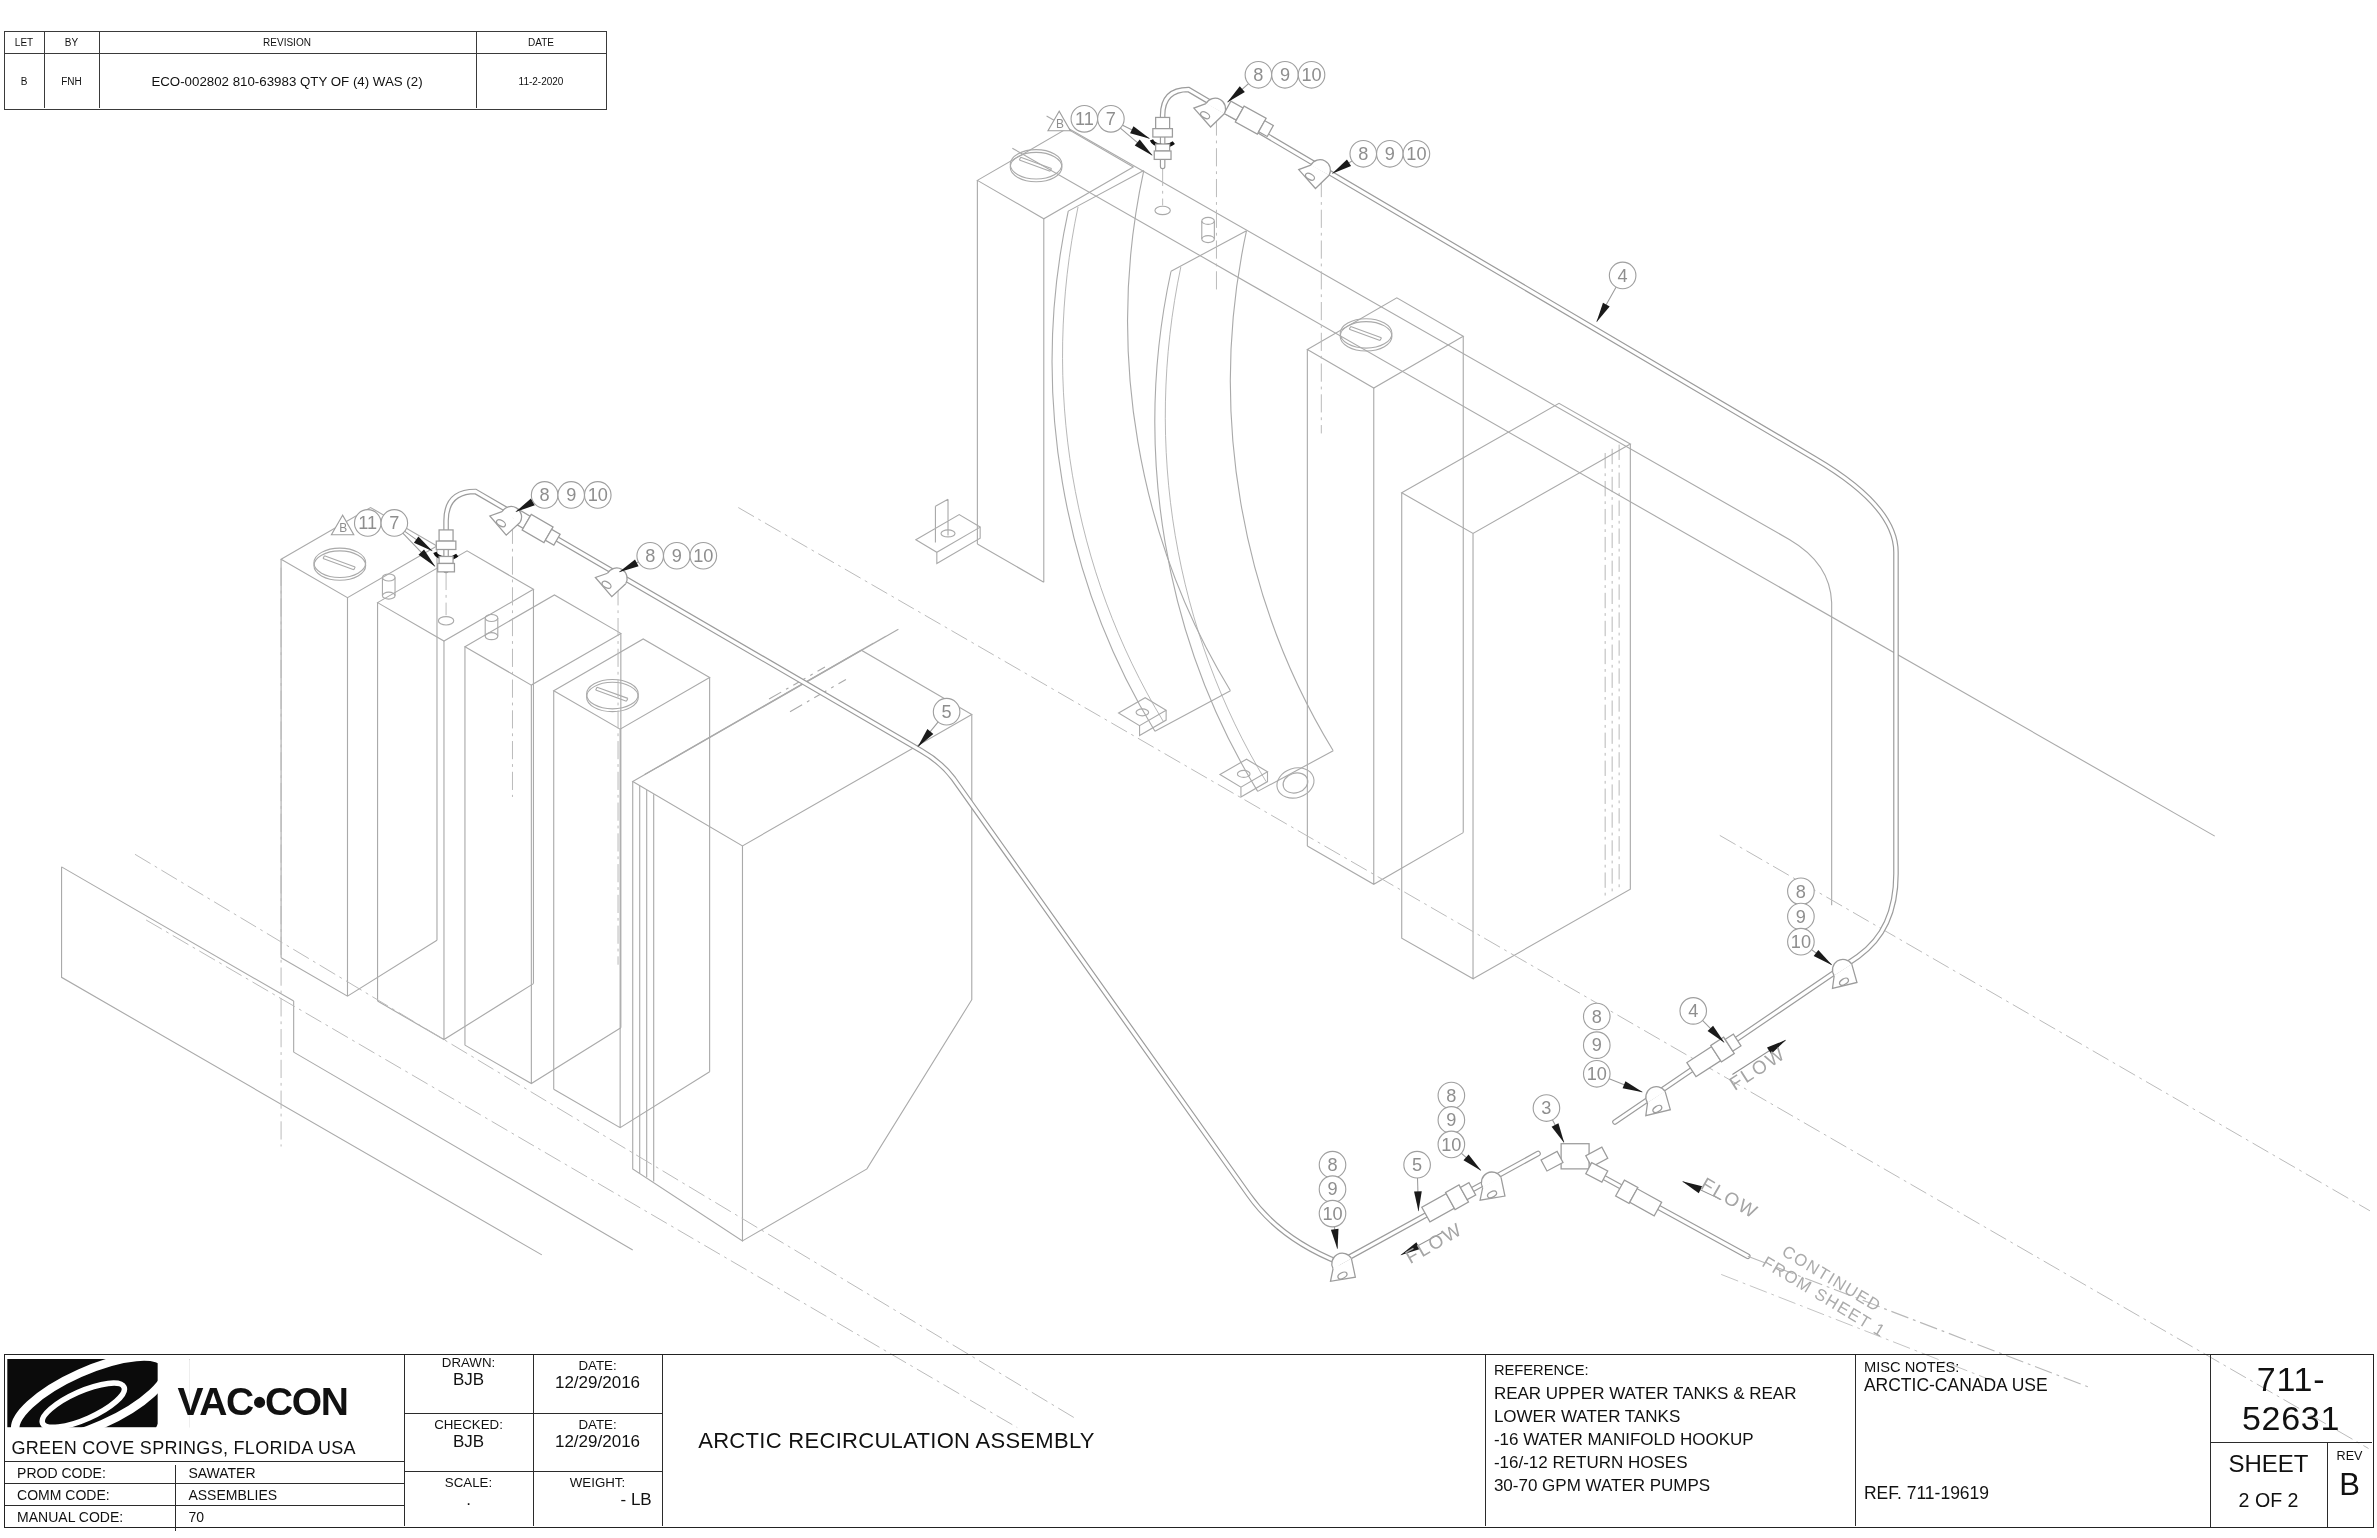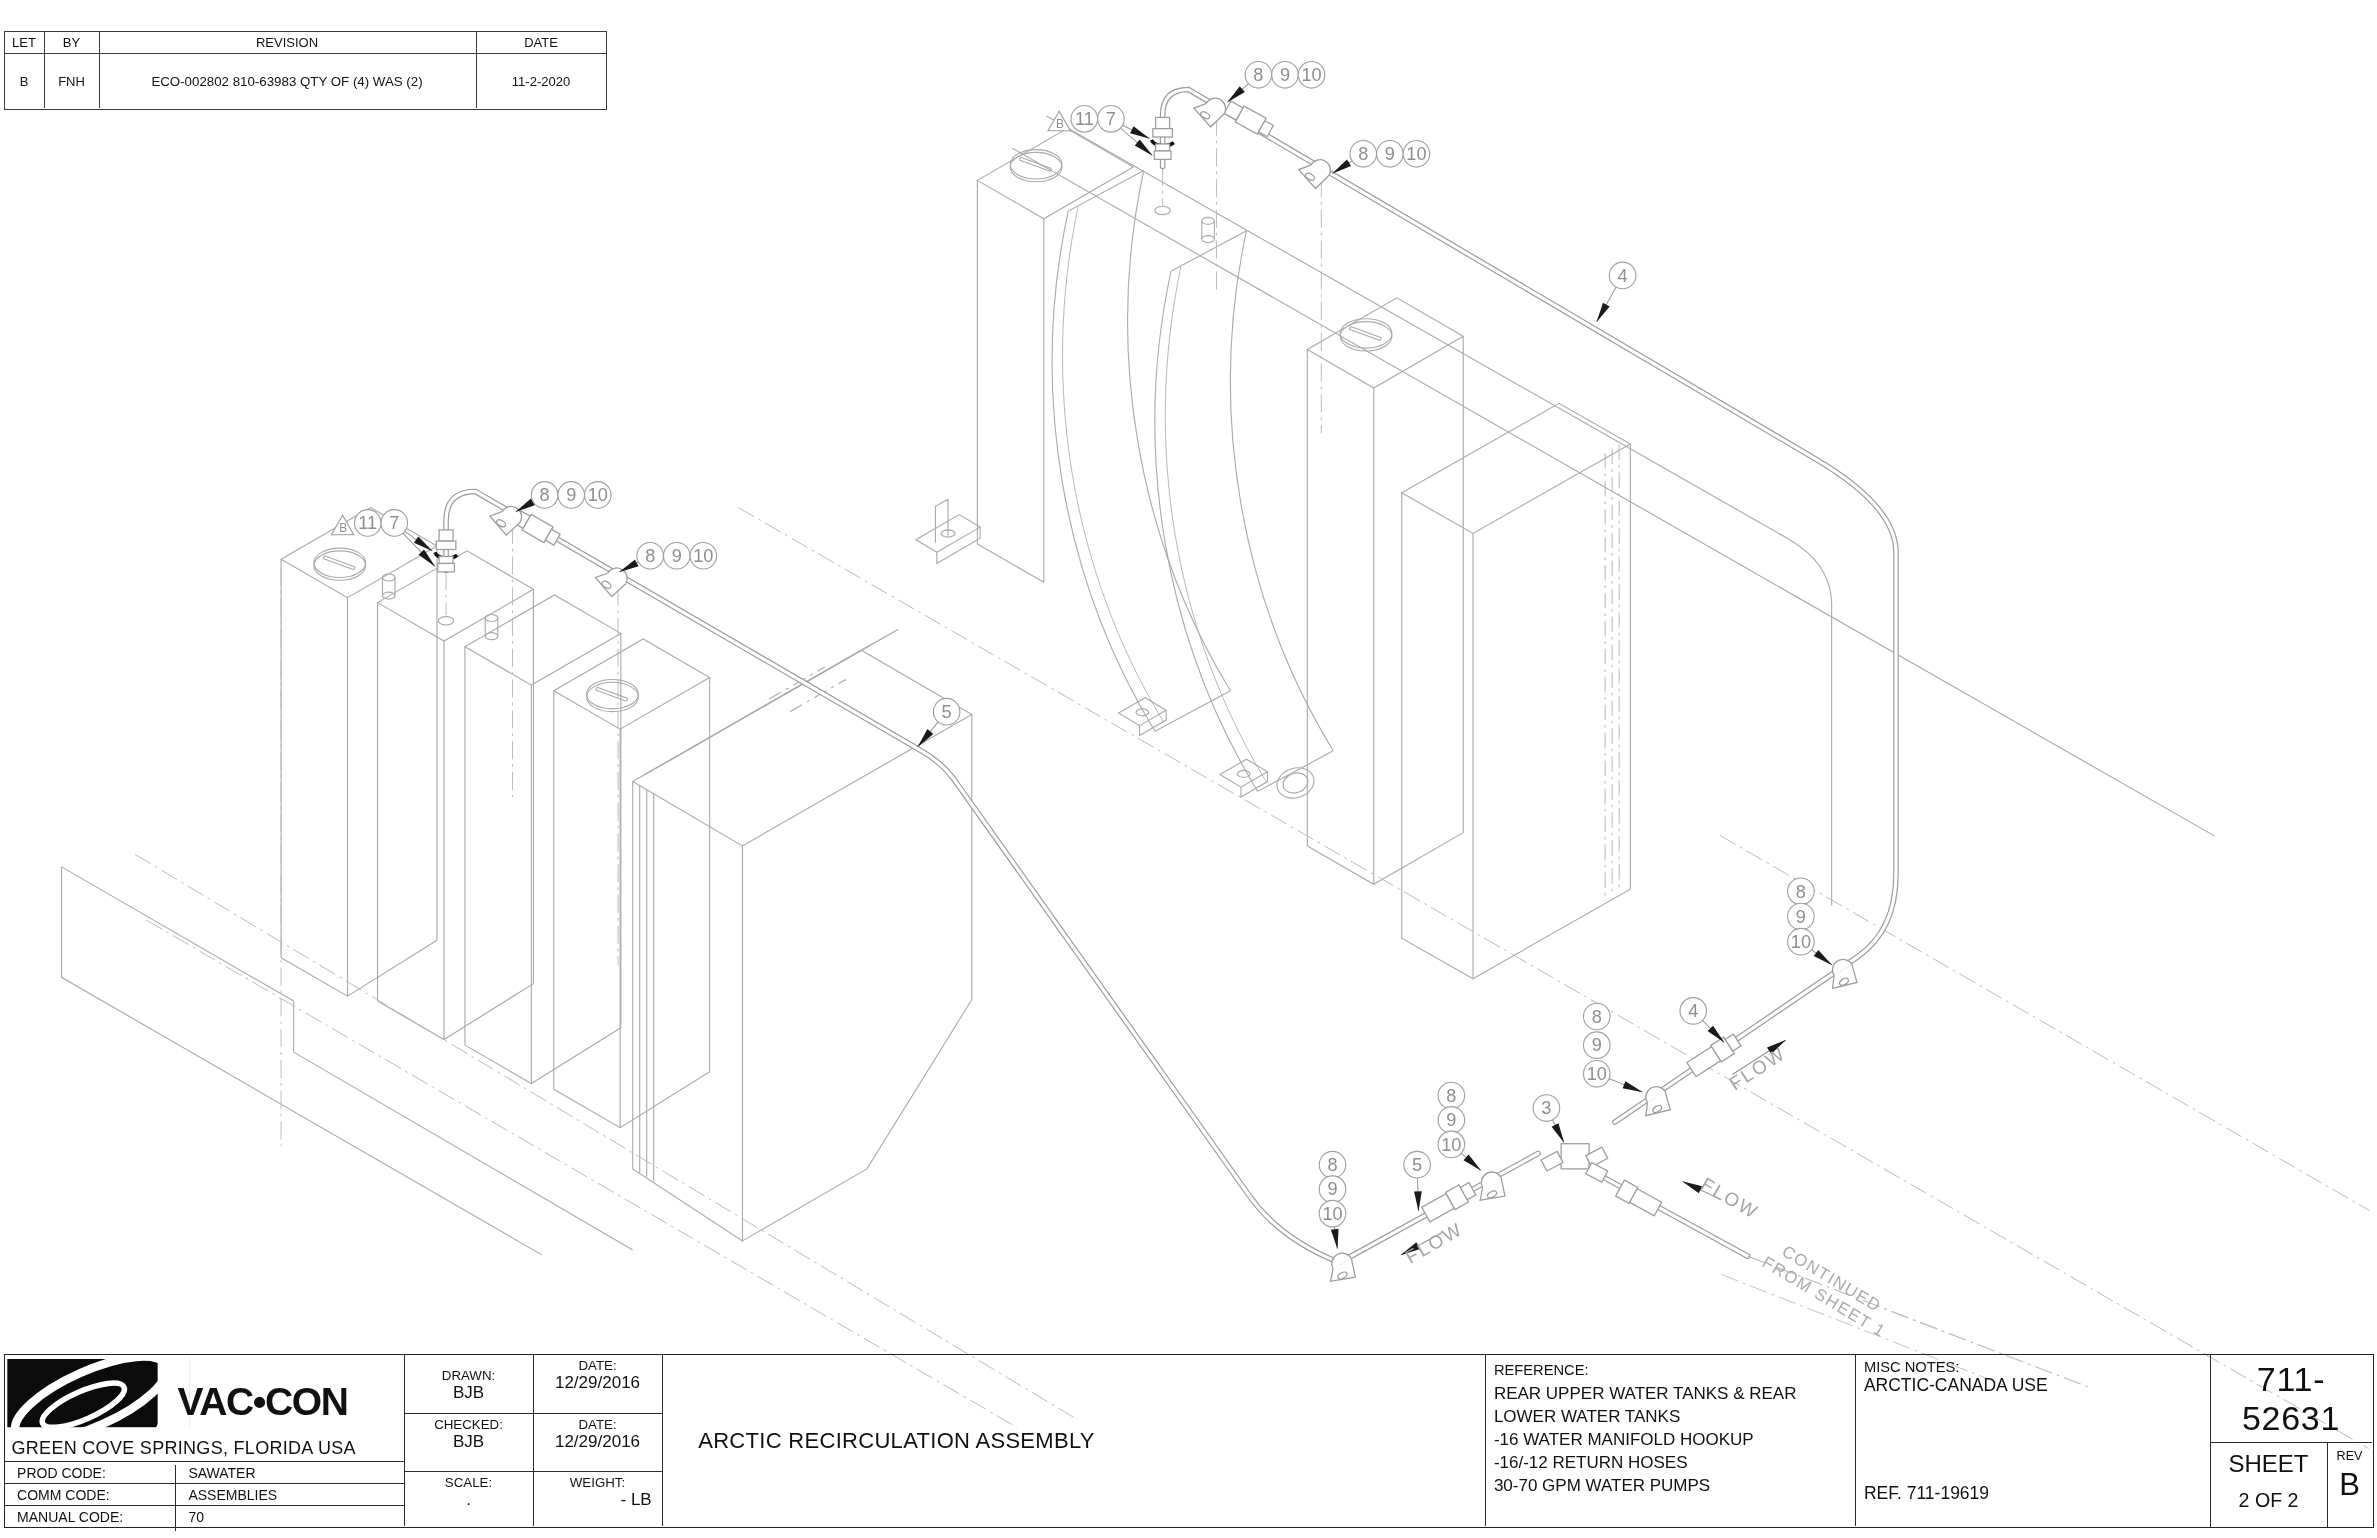--- a/index.html
+++ b/index.html
@@ -1,20 +1,20 @@
 <!DOCTYPE html>
 <html style="font-size:11.2px"><head>
 <meta charset="utf-8">
 <style>
   html,body{margin:0;padding:0;background:#fff;}
   body{width:2377px;height:1538px;position:relative;font-family:"Liberation Sans",sans-serif;color:#111;overflow:hidden;}
   .abs{position:absolute;}
   
   .revtbl{left:3.5px;top:31px;width:603px;height:79px;border:1.4px solid #3a3a3a;box-sizing:border-box;}
-  .revtbl .c{position:absolute;box-sizing:border-box;border-right:1px solid #3a3a3a;display:flex;align-items:center;justify-content:center;font-size:13px;}
+  .revtbl .c{position:absolute;box-sizing:border-box;border-right:1px solid #3a3a3a;display:flex;align-items:center;justify-content:center;font-size:10px;}
   .revtbl .hdr{border-bottom:1px solid #3a3a3a;}
   
   .tblock{left:3.5px;top:1354px;width:2370px;height:174px;border:1.7px solid #222;box-sizing:border-box;}
   .cell{position:absolute;box-sizing:border-box;}
   .bl{border-left:1.4px solid #2b2b2b;} .bt{border-top:1.4px solid #2b2b2b;}
   .lab{font-size:13.3px;}
   .val{font-size:17px;}
   .ctr{display:flex;align-items:center;justify-content:center;text-align:center;}
   .codes-row{position:absolute;left:0;width:399px;height:22px;border-top:1px solid #2b2b2b;font-size:14px;}
   .codes-row .k{position:absolute;left:12.6px;top:2.8px;}
@@ -406,21 +406,21 @@
       <span class="k">COMM CODE:</span>
       <span class="v">ASSEMBLIES</span>
     </div>
     <div class="codes-row" style="top:150px;height:22px;">
       <span class="k">MANUAL CODE:</span>
       <span class="v">70</span>
     </div>
   </div>
 
   <div class="cell bl" style="left:399px;top:0;width:129px;height:58px;">
-    <div class="ctr lab" style="margin-top:13px;">DRAWN:</div>
+    <div class="ctr lab" style="margin-top:0;">DRAWN:</div>
     <div class="ctr val">BJB</div>
   </div>
   <div class="cell bl" style="left:528px;top:0;width:129px;height:58px;">
     <div class="ctr lab" style="margin-top:2.8px;">DATE:</div>
     <div class="ctr val">12/29/2016</div>
   </div>
   <div class="cell bl bt" style="left:399px;top:58px;width:129px;height:58px;">
     <div class="ctr lab" style="margin-top:2.8px;">CHECKED:</div>
     <div class="ctr val">BJB</div>
   </div>

